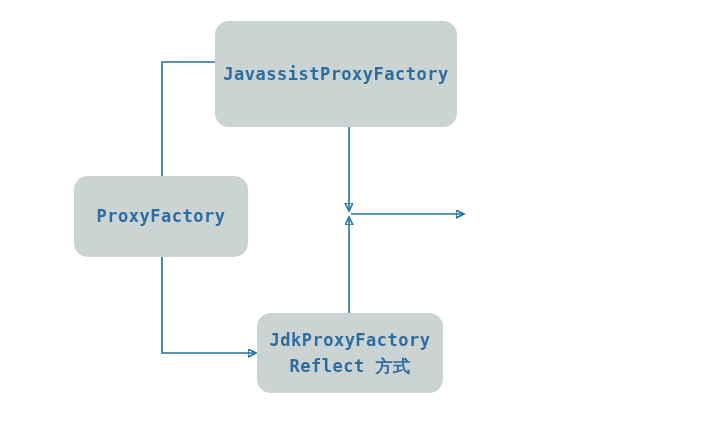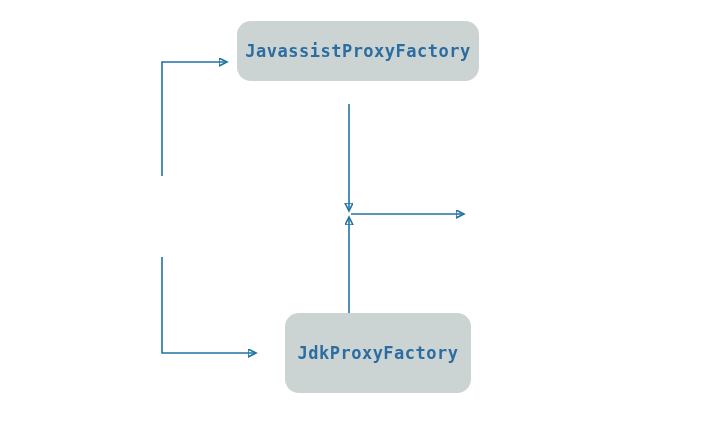--- a/index.html
+++ b/index.html
@@ -26,24 +26,24 @@
     font-size: 17px;
     font-weight: bold;
     letter-spacing: 0.5px;
     line-height: 1.55;
     white-space: nowrap;
     text-align: center;
   }
   .node-gray { background: #ccd3d3; }
   .node-mint { background: #d2e9e2; }
 
-  .node-javassist   { left: 237px; top: 21px;  width: 242px; height: 60px; }
+  .node-javassist   { left: 215px; top: 21px;  width: 242px; height: 106px; }
   .node-proxyfactory{ left: 74px;  top: 176px; width: 174px; height: 81px; }
   .node-invoker     { left: 465px; top: 175px; width: 143px; height: 79px; }
-  .node-jdk         { left: 257px; top: 313px; width: 186px; height: 80px; margin-left: 28px; }
+  .node-jdk         { left: 257px; top: 313px; width: 186px; height: 80px; }
 
   .edges {
     position: absolute;
     left: 0; top: 0;
     width: 727px;
     height: 424px;
     pointer-events: none;
   }
   .edges path {
     fill: none;
@@ -66,19 +66,23 @@
     <path d="M162,257 L162,353 L256,353" marker-end="url(#arrow)"></path>
     <path d="M349,104 L349,211" marker-end="url(#arrow)"></path>
     <path d="M349,313 L349,217" marker-end="url(#arrow)"></path>
     <path d="M351,214 L464,214" marker-end="url(#arrow)"></path>
   </svg>
 
   <div class="node node-gray node-javassist">
     <span>JavassistProxyFactory</span>
   </div>
 
+  <div class="node node-gray node-proxyfactory">
+    <span>ProxyFactory</span>
+  </div>
 
 
   <div class="node node-gray node-jdk">
     <span>JdkProxyFactory</span>
+    <span>Reflect 方式</span>
   </div>
 
 </div>
 
 </body></html>

